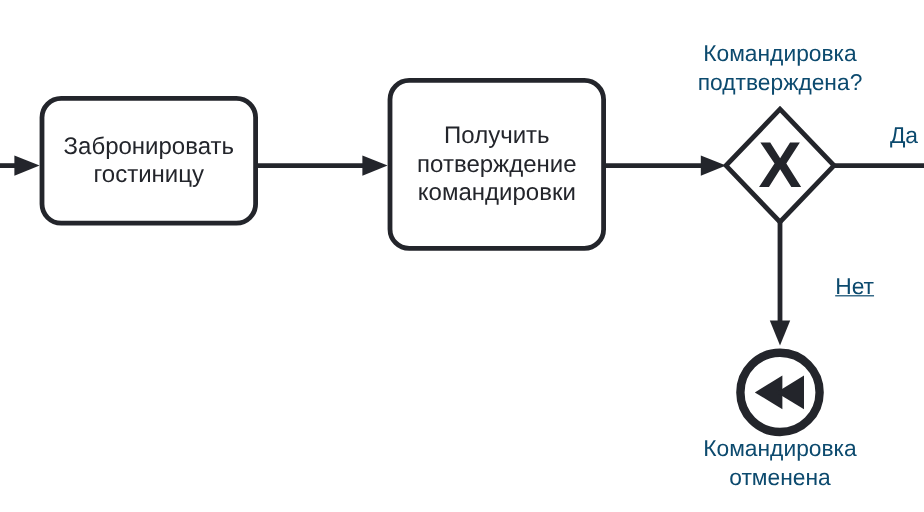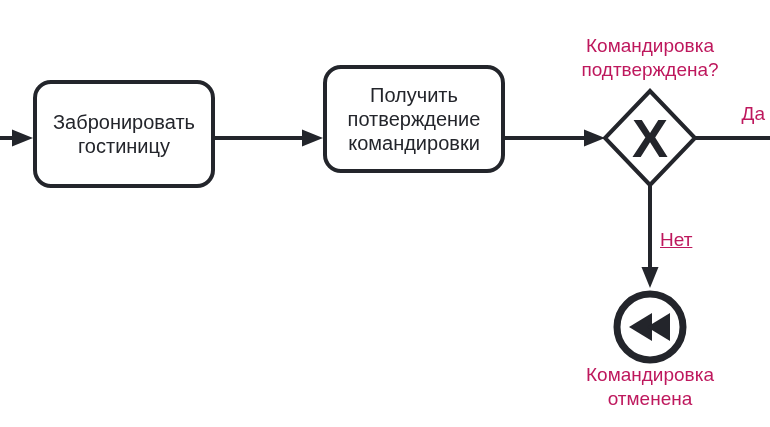--- a/index.html
+++ b/index.html
@@ -31,49 +31,49 @@
     background: #ffffff;
     display: flex;
     align-items: center;
     justify-content: center;
     text-align: center;
     font-size: 20px;
     line-height: 24px;
     padding: 4px;
   }
   .task-1 { left: 33px; top: 80px; width: 182px; height: 108px; }
-  .task-2 { left: 323px; top: 65px; width: 182px; height: 108px; }
+  .task-2 { left: 323px; top: 65px; width: 182px; height: 144px; }
   .gateway-marker {
     position: absolute;
     left: 605px;
     top: 102px;
     width: 90px;
     height: 72px;
     display: flex;
     align-items: center;
     justify-content: center;
     font-size: 54px;
     font-weight: 700;
     color: #23252B;
   }
   .label {
     position: absolute;
     font-size: 19px;
     line-height: 24px;
     white-space: pre-line;
-    color: #be185d;
+    color: #0c4a6e;
   }
   .label-centered {
     left: 550px;
     width: 200px;
     text-align: center;
   }
   .gateway-question { top: 34px; }
   .yes-label { left: 720px; top: 102px; width: 45px; text-align: right; }
-  .no-label { left: 660px; top: 228px; width: 50px; text-decoration: underline; }
+  .no-label { left: 696px; top: 228px; width: 50px; text-decoration: underline; }
   .end-label { top: 363px; }
 </style>
 </head>
 <body>
 
 <div class="canvas">
 
   <svg class="edges-svg" viewBox="0 0 770 427" xmlns="http://www.w3.org/2000/svg">
     <g stroke="#23252B" stroke-width="4" fill="none">
 

